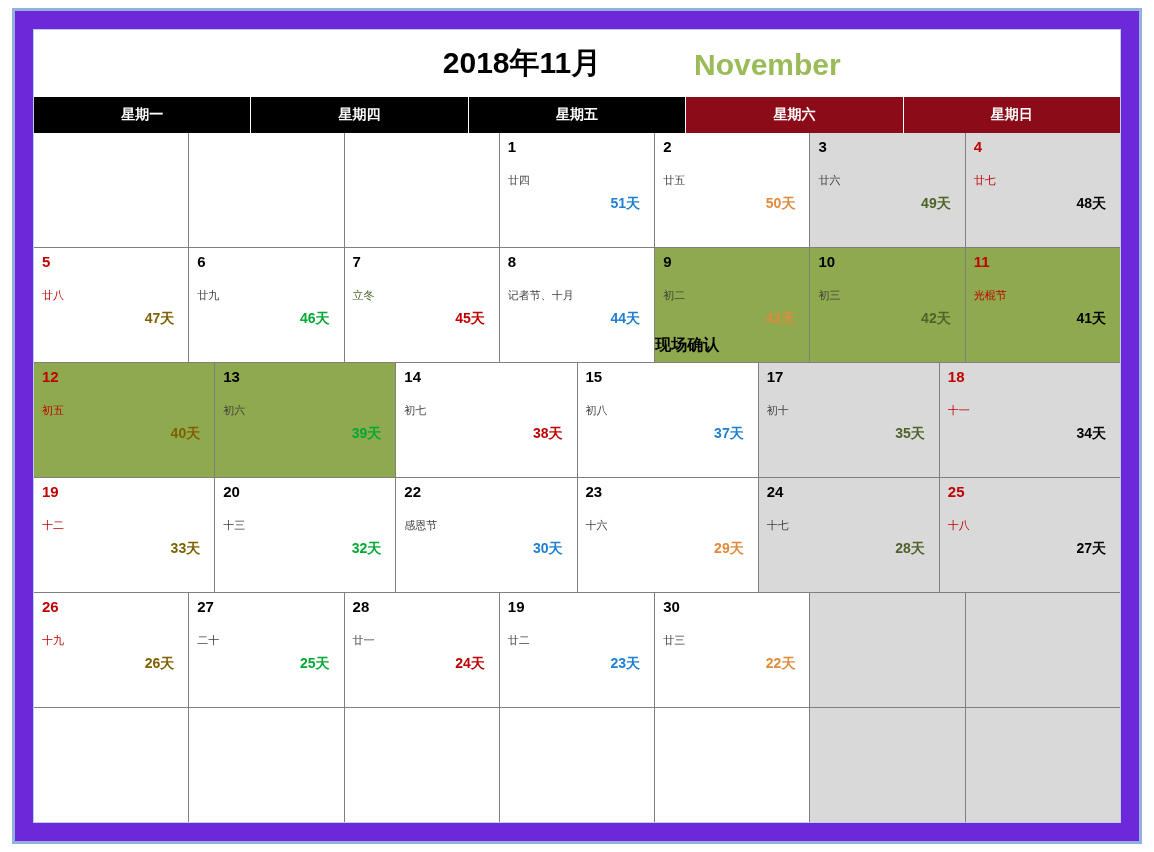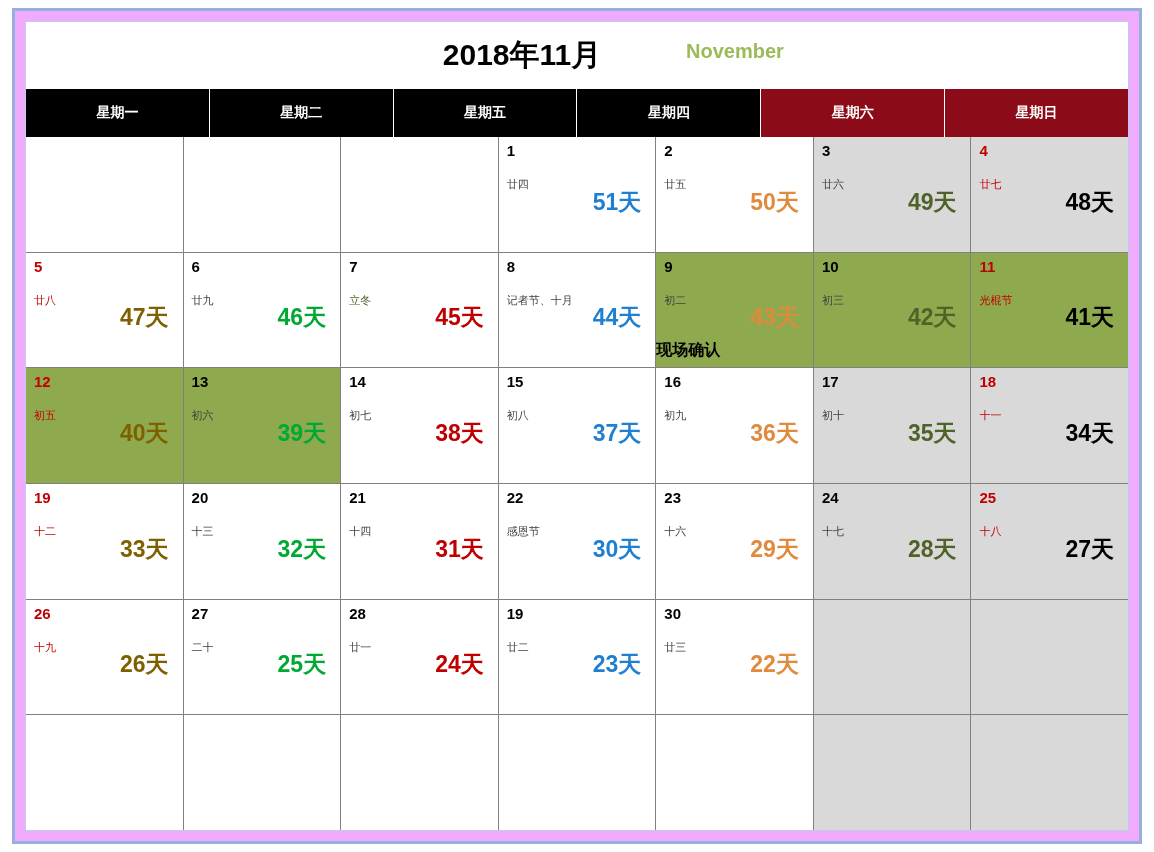--- a/index.html
+++ b/index.html
@@ -17,24 +17,24 @@
     position: relative;
     width: 1154px;
     height: 852px;
     box-sizing: border-box;
     padding: 8px 10px 8px 12px;
     background: #ffffff;
   }
   .outer-frame {
     box-sizing: border-box;
     border: 3px solid #93b0e0;
-    padding: 10px;
+    padding: 18px;
     width: 1130px;
     height: 836px;
-    background: #f0abfc;
+    background: #6d28d9;
   }
   .inner-frame {
     box-sizing: border-box;
     border: 1px solid #b9cdee;
     width: 100%;
     height: 100%;
     background: #ffffff;
     display: flex;
     flex-direction: column;
   }
@@ -50,32 +50,32 @@
   }
   .title-cn {
     font-size: 30px;
     font-weight: bold;
     color: #000000;
     letter-spacing: 0px;
     position: relative;
     left: -55px;
   }
   .title-en {
-    font-size: 20px;
+    font-size: 30px;
     font-weight: bold;
     color: #9bbb59;
     position: absolute;
     left: 660px;
     top: 18px;
     text-align: center;
   }
   
   .weekday-row {
     display: flex;
-    height: 48px;
+    height: 36px;
     flex: 0 0 auto;
   }
   .weekday {
     flex: 1 1 0;
     background: #000000;
     color: #ffffff;
     font-size: 14px;
     font-weight: bold;
     display: flex;
     align-items: center;
@@ -142,21 +142,21 @@
   .lunar.red {
     color: #c00000;
   }
   .lunar.green {
     color: #4f6228;
   }
   .countdown {
     position: absolute;
     right: 14px;
     bottom: 34px;
-    font-size: 23px;
+    font-size: 14px;
     font-weight: bold;
     white-space: nowrap;
   }
   .countdown.c-blue { color: #1f7fd0; }
   .countdown.c-orange { color: #e08a3c; }
   .countdown.c-olive { color: #4f6228; }
   .countdown.c-black { color: #000000; }
   .countdown.c-brown { color: #7f6000; }
   .countdown.c-green { color: #00a933; }
   .countdown.c-red { color: #c00000; }
@@ -178,23 +178,22 @@
   <div class="outer-frame">
     <div class="inner-frame">
 
       <div class="title-row">
         <div class="title-cn">2018年11月</div>
         <div class="title-en">November</div>
       </div>
 
       <div class="weekday-row">
           <div class="weekday">星期一</div>
-          <div class="weekday">星期二</div>
+          <div class="weekday">星期四</div>
           <div class="weekday">星期五</div>
-          <div class="weekday">星期四</div>
           <div class="weekday weekend">星期六</div>
           <div class="weekday weekend">星期日</div>
         </div>
 
       <div class="grid">
           <div class="week-row">
             <div class="day-cell empty"></div>
             <div class="day-cell empty"></div>
             <div class="day-cell empty"></div>
             <div class="day-cell">
@@ -270,25 +269,20 @@
             <div class="day-cell">
               <div class="daynum">14</div>
               <div class="lunar">初七</div>
               <div class="countdown c-red">38天</div>
             </div>
             <div class="day-cell">
               <div class="daynum">15</div>
               <div class="lunar">初八</div>
               <div class="countdown c-blue">37天</div>
             </div>
-            <div class="day-cell">
-              <div class="daynum">16</div>
-              <div class="lunar">初九</div>
-              <div class="countdown c-orange">36天</div>
-            </div>
             <div class="day-cell shaded">
               <div class="daynum">17</div>
               <div class="lunar">初十</div>
               <div class="countdown c-olive">35天</div>
             </div>
             <div class="day-cell shaded">
               <div class="daynum red">18</div>
               <div class="lunar red">十一</div>
               <div class="countdown c-black">34天</div>
             </div>
@@ -298,25 +292,20 @@
               <div class="daynum red">19</div>
               <div class="lunar red">十二</div>
               <div class="countdown c-brown">33天</div>
             </div>
             <div class="day-cell">
               <div class="daynum">20</div>
               <div class="lunar">十三</div>
               <div class="countdown c-green">32天</div>
             </div>
             <div class="day-cell">
-              <div class="daynum">21</div>
-              <div class="lunar">十四</div>
-              <div class="countdown c-red">31天</div>
-            </div>
-            <div class="day-cell">
               <div class="daynum">22</div>
               <div class="lunar">感恩节</div>
               <div class="countdown c-blue">30天</div>
             </div>
             <div class="day-cell">
               <div class="daynum">23</div>
               <div class="lunar">十六</div>
               <div class="countdown c-orange">29天</div>
             </div>
             <div class="day-cell shaded">

